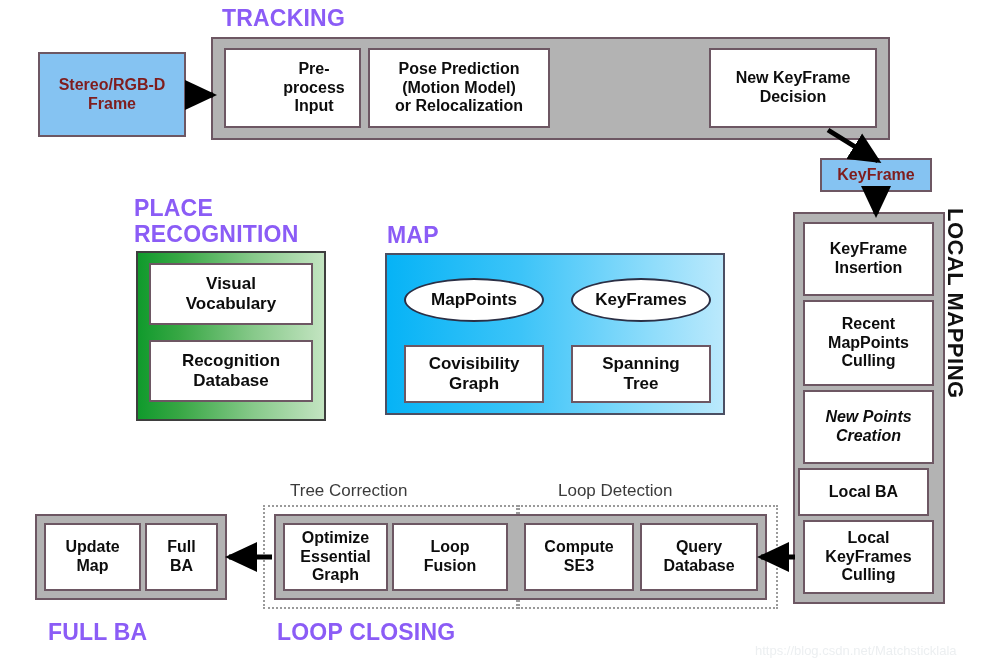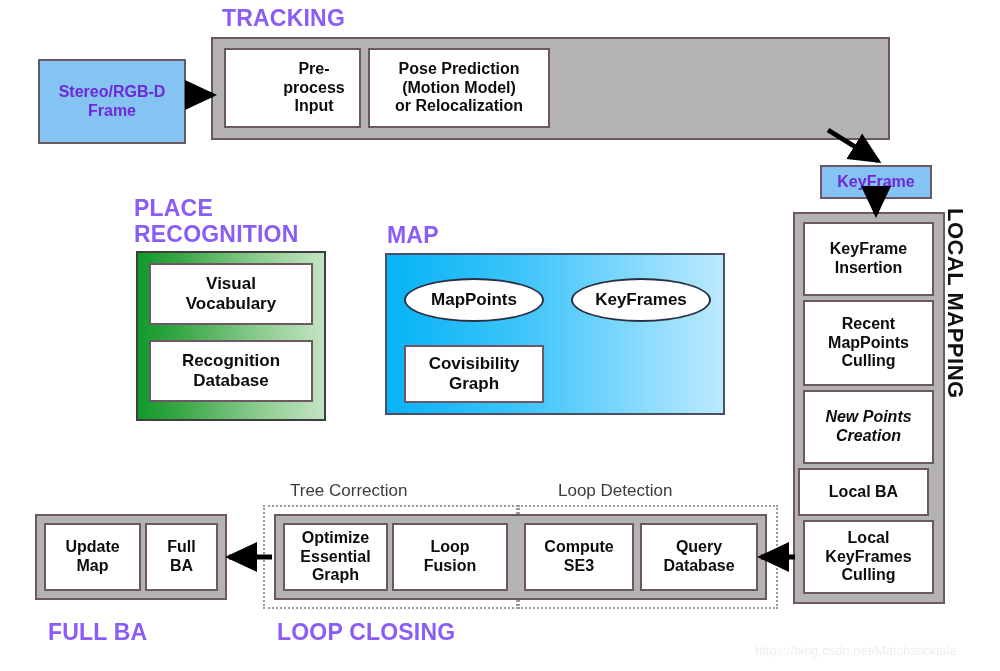--- a/index.html
+++ b/index.html
@@ -51,24 +51,23 @@
   }
 
   .io-box {
     background: #85c3f2;
     border: 2px solid #6d5763;
     display: flex;
     align-items: center;
     justify-content: center;
     text-align: center;
     font-weight: bold;
-    color: #6d28d9;
+    color: #7f1d1d;
     line-height: 1.16;
     white-space: pre-line;
-    margin-top: 7px;
   }
 
   
   .pr-box {
     border: 2px solid #3e3e3e;
     background: linear-gradient(90deg, #109a2c 0%, #37a744 22%, #87c98a 62%, #c3e4c1 100%);
   }
 
   
   .map-box {
@@ -134,20 +133,22 @@
   <div class="abs thread-box" style="left:211px; top:37px; width:679px; height:103px;"></div>
 
   <div class="abs module" style="left:224px; top:48px; width:137px; height:80px; font-size:16px;padding-left:43px;">Pre-process
 Input</div>
 
   <div class="abs module" style="left:368px; top:48px; width:182px; height:80px; font-size:16px;">Pose Prediction
 (Motion Model)
 or Relocalization</div>
 
 
+  <div class="abs module" style="left:709px; top:48px; width:168px; height:80px; font-size:16px;">New KeyFrame
+Decision</div>
 
   <div class="abs io-box" style="left:820px; top:158px; width:112px; height:34px; font-size:16px;">KeyFrame</div>
 
   <div class="abs thread-box" style="left:793px; top:212px; width:152px; height:392px;"></div>
 
   <div class="abs module" style="left:803px; top:222px; width:131px; height:74px; font-size:16px;">KeyFrame
 Insertion</div>
 
   <div class="abs module" style="left:803px; top:300px; width:131px; height:86px; font-size:16px;">Recent
 MapPoints
@@ -179,20 +180,22 @@
 
   <div class="abs map-box" style="left:385px; top:253px; width:340px; height:162px;"></div>
 
   <div class="abs ellipse" style="left:404px; top:278px; width:140px; height:44px; font-size:17px;">MapPoints</div>
 
   <div class="abs ellipse" style="left:571px; top:278px; width:140px; height:44px; font-size:17px;">KeyFrames</div>
 
   <div class="abs module" style="left:404px; top:345px; width:140px; height:58px; font-size:17px;">Covisibility
 Graph</div>
 
+  <div class="abs module" style="left:571px; top:345px; width:140px; height:58px; font-size:17px;">Spanning
+Tree</div>
 
   <div class="abs group-label" style="left:290px; top:481px; font-size:17px;">Tree Correction</div>
 
   <div class="abs group-label" style="left:558px; top:481px; font-size:17px;">Loop Detection</div>
 
   <div class="abs dashed-group" style="left:263px; top:505px; width:255px; height:104px;"></div>
 
   <div class="abs dashed-group" style="left:518px; top:505px; width:260px; height:104px;"></div>
 
   <div class="abs thread-box" style="left:274px; top:514px; width:493px; height:86px;"></div>

